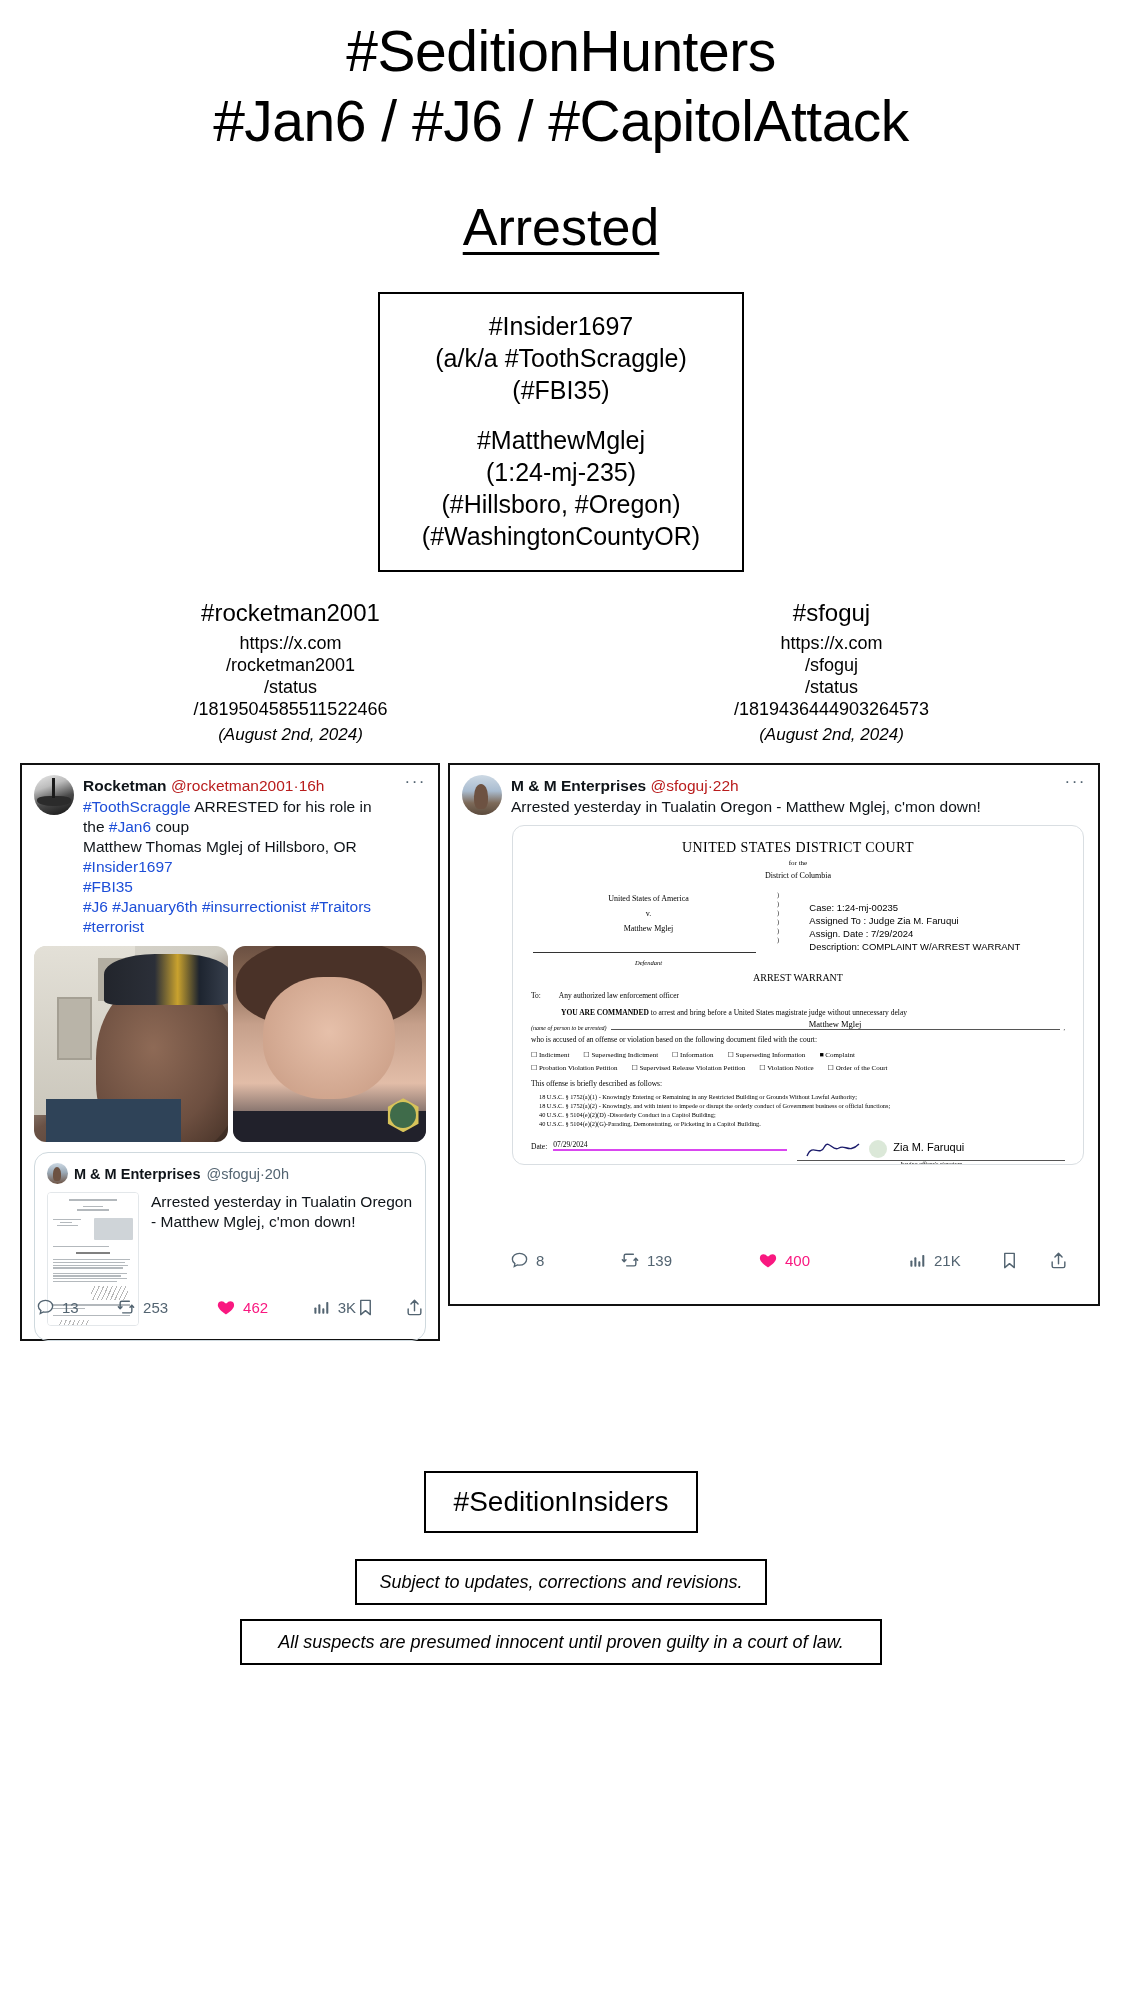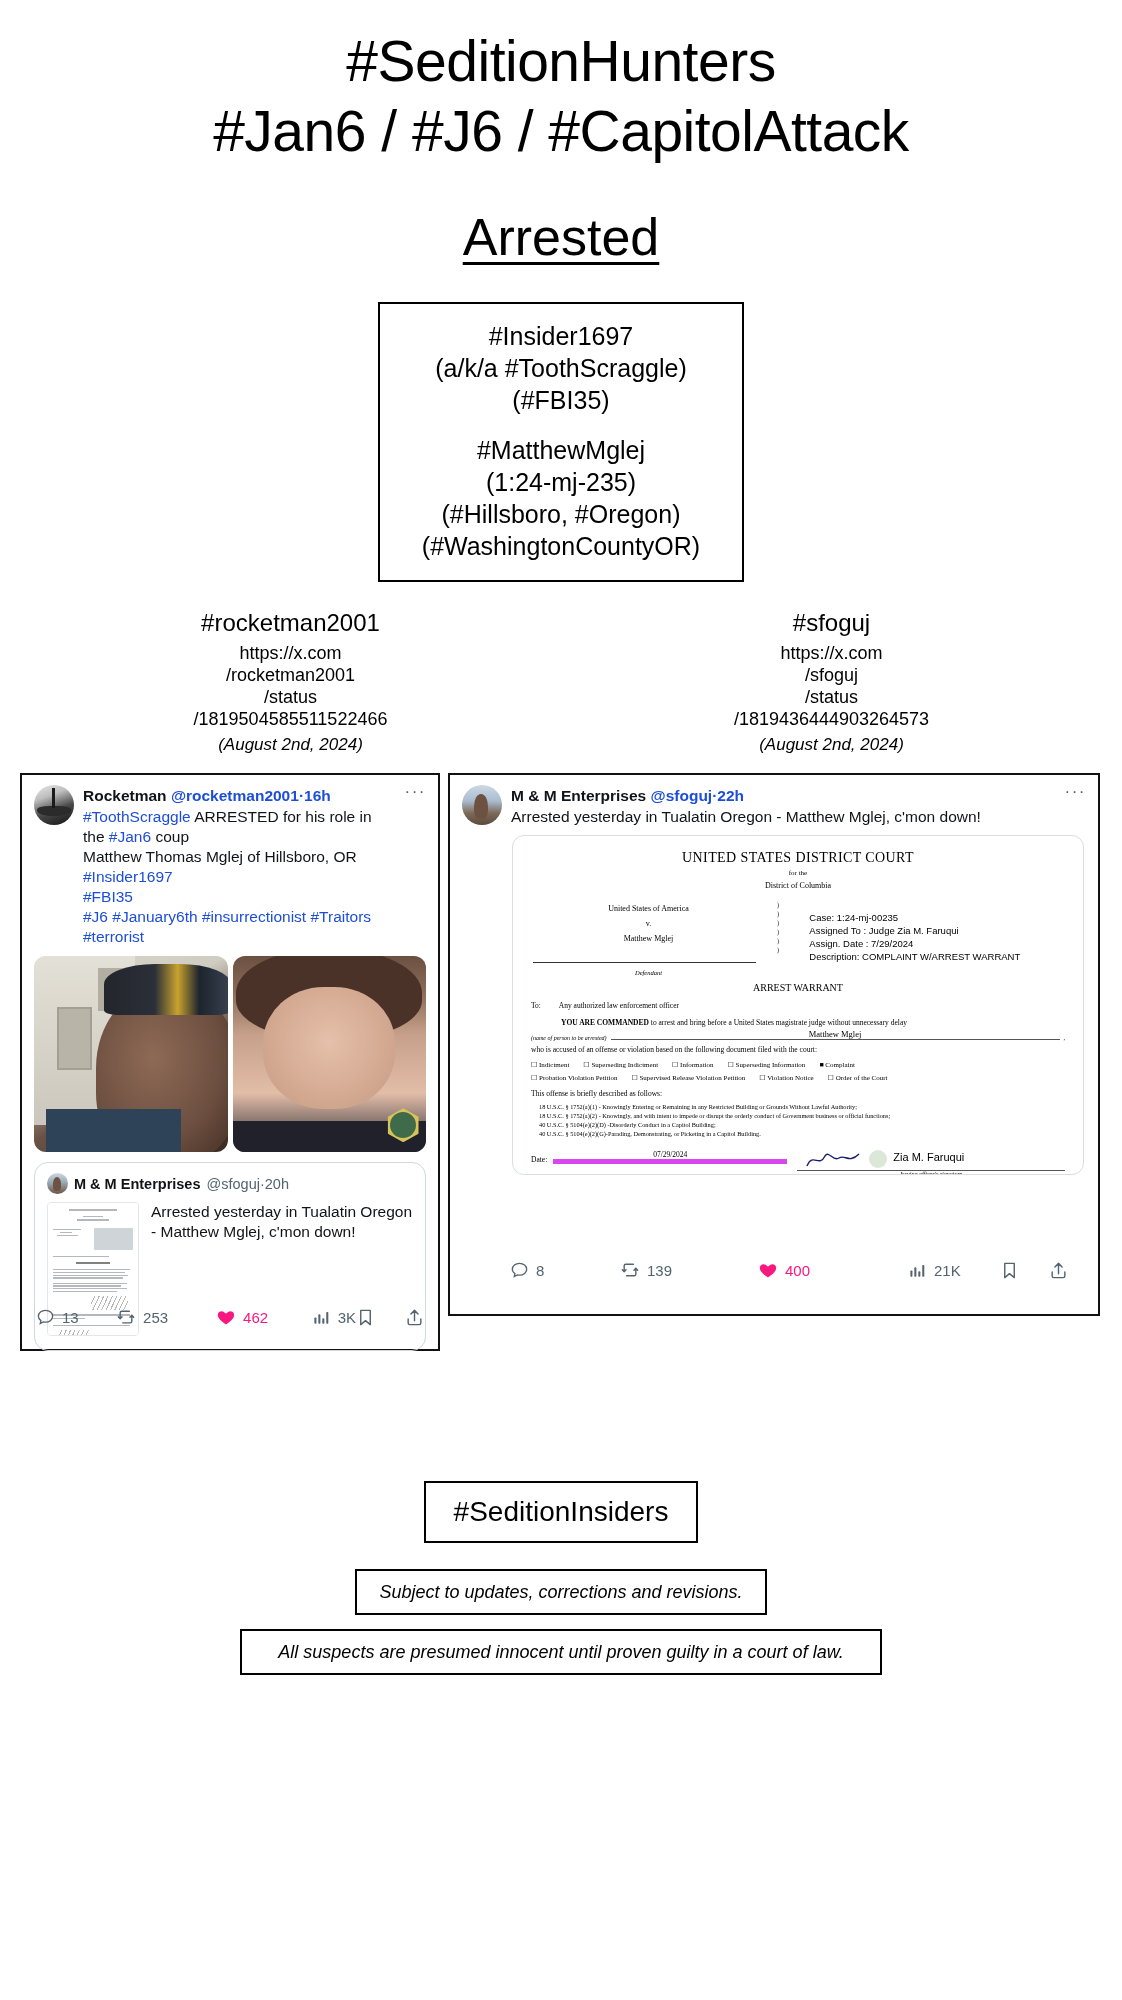--- a/index.html
+++ b/index.html
@@ -4,21 +4,21 @@
 <style>
   html,body{margin:0;padding:0;}
   body{
     width:1122px;height:2000px;background:#ffffff;
     font-family:"Liberation Sans", sans-serif;
     color:#000;overflow:hidden;position:relative;
   }
   .page{position:relative;width:1122px;height:2000px;}
 
   
-  .header{text-align:center;padding-top:26px;}
+  .header{text-align:center;padding-top:16px;}
   .header .line{
     font-size:57px;line-height:70px;font-weight:400;letter-spacing:-0.5px;
   }
   .arrested{
     text-align:center;margin-top:42px;font-size:52px;line-height:58px;
     text-decoration:underline;text-underline-offset:7px;text-decoration-thickness:3px;
   }
 
   
   .infobox-wrap{display:flex;justify-content:center;margin-top:36px;}
@@ -59,21 +59,21 @@
     background:#2b2b2b;border-radius:40% 40% 55% 55%;
   }
   .avatar.mm{background:linear-gradient(180deg,#cdd9e4 0%,#a9bcd0 40%,#7d6a59 70%,#5b4a3c 100%);}
   .avatar.mm:after{
     content:"";position:absolute;left:30%;top:22%;width:36%;height:64%;
     background:#6d5242;border-radius:48% 48% 35% 35%;
   }
   .tw-body{flex:1;min-width:0;}
   .tw-namerow{font-size:15.5px;line-height:21px;white-space:nowrap;}
   .tw-namerow .dname{font-weight:bold;color:#0f1419;}
-  .tw-namerow .hdl{color:#1d4ed8;font-weight:700;}
+  .tw-namerow .hdl{color:#b91c1c;font-weight:400;}
   .tw-text{font-size:15.5px;line-height:20px;color:#0f1419;margin-top:1px;word-wrap:break-word;}
   .tw-text .hash{color:#1d4ed8;}
   .dots{color:#536471;font-size:17px;letter-spacing:1.5px;line-height:14px;padding-left:8px;flex:0 0 auto;}
 
   
   .photos{display:flex;gap:5px;margin:9px 12px 0 12px;}
   .photo{flex:1;height:196px;border-radius:12px;overflow:hidden;position:relative;}
   .photo.p1{background:linear-gradient(150deg,#d9d6cd 0%,#cfccc2 36%,#6a5246 60%,#3c2b22 100%);}
   .photo.p1 .bldg{position:absolute;left:0;top:0;width:52%;height:86%;background:linear-gradient(180deg,#e3e0d7,#cbc7bc);}
   .photo.p1 .win1{position:absolute;left:12%;top:26%;width:16%;height:30%;background:#b9b4a8;border:2px solid #a49f93;}
@@ -373,21 +373,21 @@
           <div>18 U.S.C. § 1752(a)(1) - Knowingly Entering or Remaining in any Restricted Building or Grounds Without Lawful Authority;</div>
           <div>18 U.S.C. § 1752(a)(2) - Knowingly, and with intent to impede or disrupt the orderly conduct of Government business or official functions;</div>
           <div>40 U.S.C. § 5104(e)(2)(D) -Disorderly Conduct in a Capitol Building;</div>
           <div>40 U.S.C. § 5104(e)(2)(G)-Parading, Demonstrating, or Picketing in a Capitol Building.</div>
         </div>
 
         <div style="display:flex;margin-top:12px;font-size:7.5px;">
           <div style="flex:0 0 48%;">
             <div style="display:flex;align-items:flex-end;">
               <span>Date:</span>
-              <span style="flex:1;border-bottom:5px solid #d946ef;margin-left:6px;text-align:center;">07/29/2024</span>
+              <span style="flex:1;border-bottom:2px solid #d946ef;margin-left:6px;">07/29/2024</span>
             </div>
             <div style="display:flex;align-items:flex-end;margin-top:12px;">
               <span>City and state:</span>
               <span style="flex:1;border-bottom:1px solid #555;margin-left:6px;text-align:center;">Washington, D.C.</span>
             </div>
           </div>
           <div style="flex:1;padding-left:10px;">
             <div style="position:relative;height:20px;">
               <svg width="60" height="20" viewBox="0 0 60 20" style="position:absolute;left:6px;top:0">
                   <path d="M4 16 C10 2, 16 18, 22 6 C26 0, 30 12, 36 8 C42 4, 46 14, 56 4" fill="none" stroke="#1b1b6b" stroke-width="1.4"></path>

